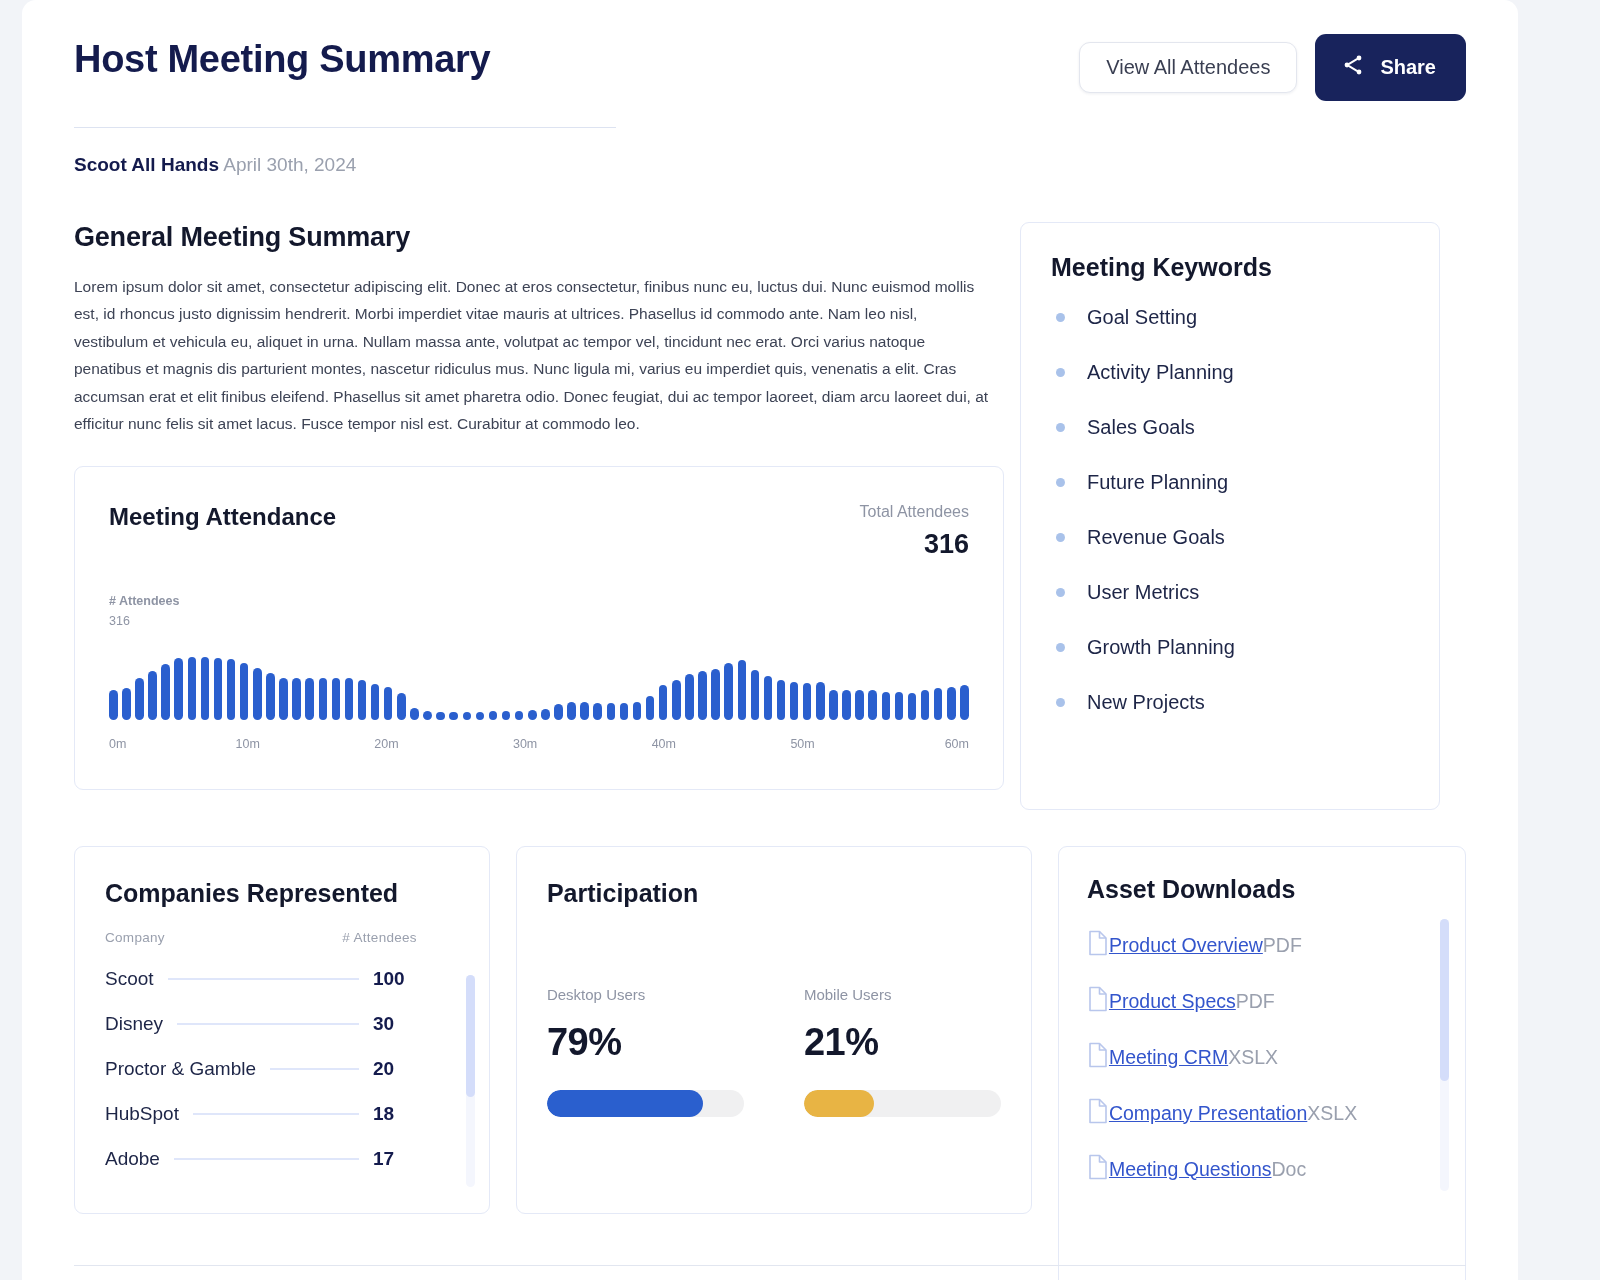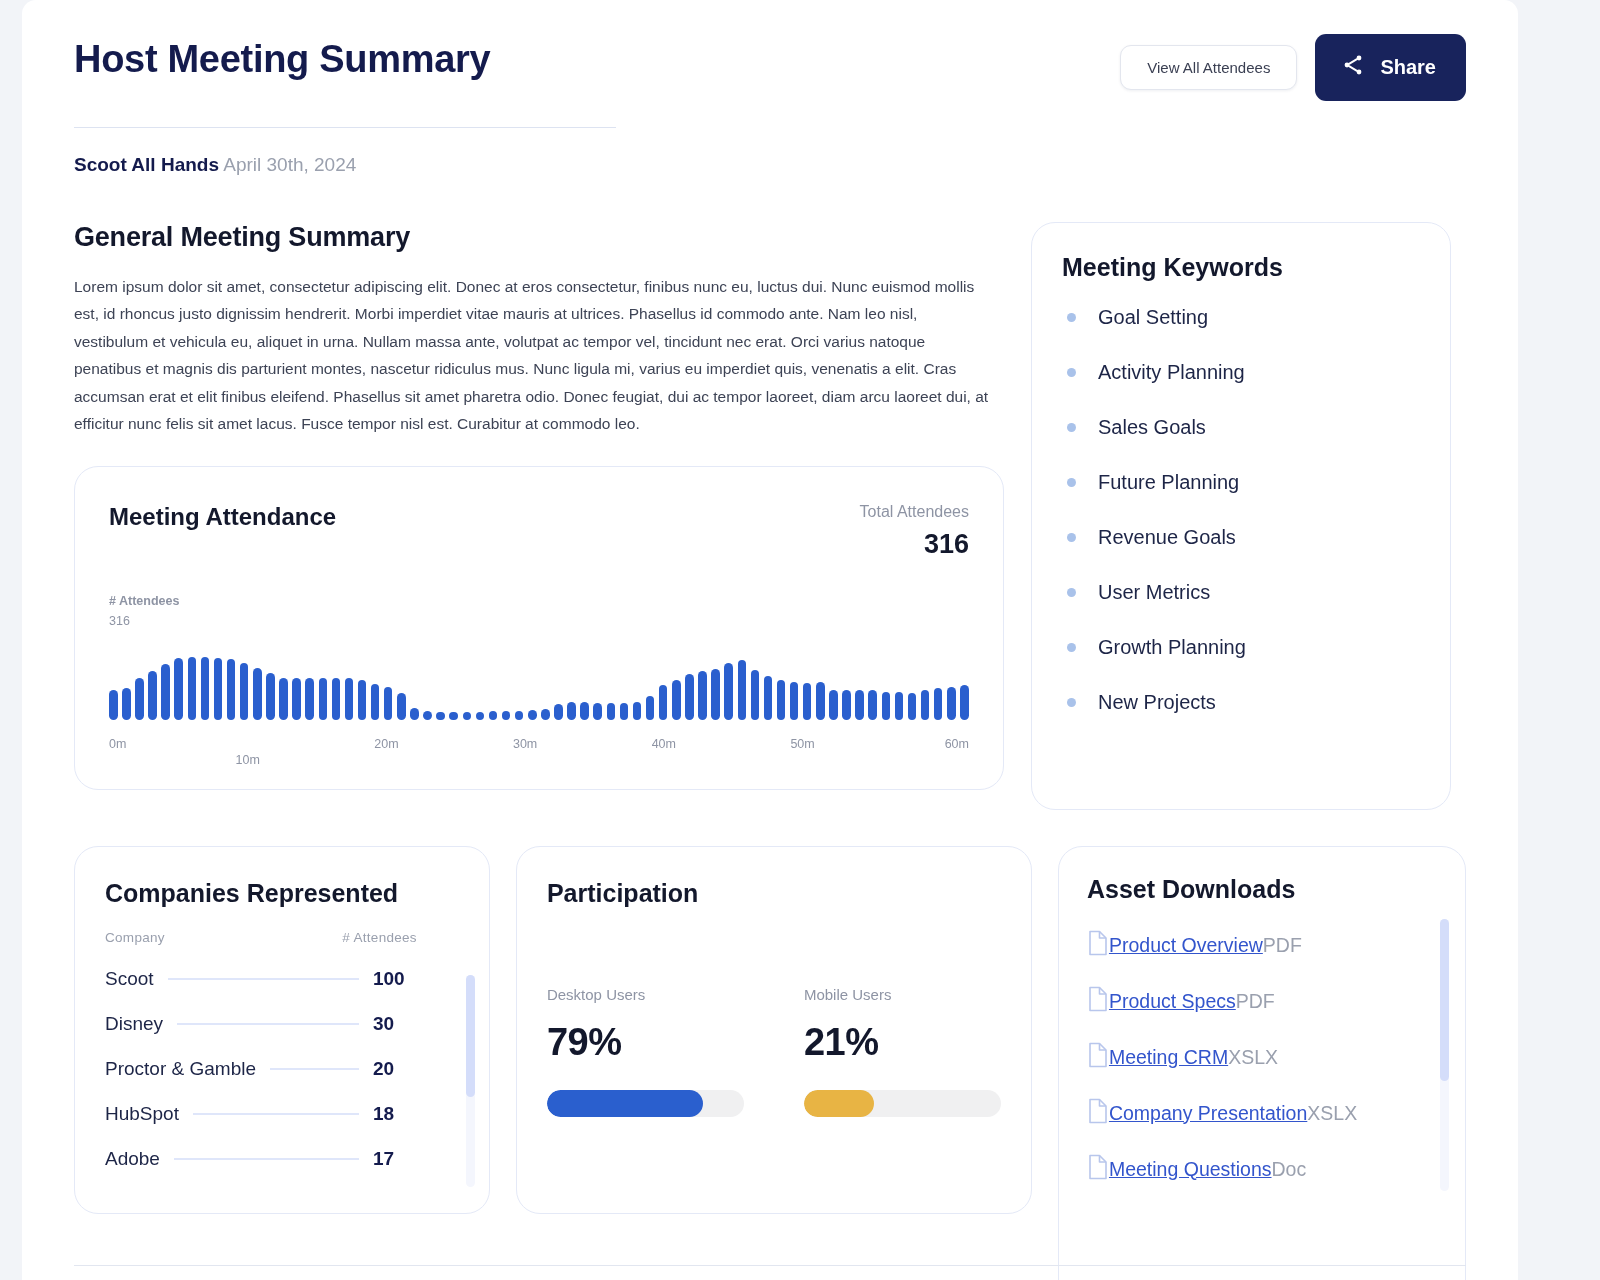--- a/index.html
+++ b/index.html
@@ -22,54 +22,54 @@
   
   .hdr { display: flex; align-items: flex-start; justify-content: space-between; }
   .title {
     font-size: 38px; font-weight: 700; color: #141b4d;
     letter-spacing: -0.3px; line-height: 1.25;
     padding-top: 6px;
   }
   .hdr-actions { display: flex; align-items: center; gap: 18px; padding-top: 4px; }
   .btn-outline {
     background: #fff; border: 1px solid #e3e6ee; border-radius: 11px;
-    padding: 13px 26px; font-size: 15px; color: #3a3f52;
+    padding: 13px 26px; font-size: 20px; color: #3a3f52;
     box-shadow: 0 1px 3px rgba(20,27,77,0.07);
     cursor: pointer; white-space: nowrap;
     font-family: "Liberation Sans", sans-serif;
     margin-left: 30px;
   }
   .btn-primary {
     background: #18235c; border: none; border-radius: 11px;
     padding: 19px 30px 19px 26px; font-size: 20px; font-weight: 700; color: #fff;
     display: flex; align-items: center; gap: 15px; cursor: pointer;
     font-family: "Liberation Sans", sans-serif;
   }
   .rule {
     margin: 26px 0 0 0; height: 1px; background: #dde3f1; width: 542px;
   }
   .submeta { margin-top: 26px; font-size: 19px; }
   .submeta .strong { color: #141b4d; font-weight: 700; }
   .submeta .muted { color: #9aa0ae; }
 
   
-  .grid-top { display: flex; gap: 27px; margin-top: 46px; }
+  .grid-top { display: flex; gap: 16px; margin-top: 46px; }
   .col-left { width: 930px; }
   .col-right { width: 420px; }
 
   .sec-title {
     font-size: 27px; font-weight: 700; color: #13182c; letter-spacing: -0.2px;
   }
   .body-copy {
     margin-top: 20px; font-size: 15.5px; line-height: 1.77; color: #3d4355;
     max-width: 915px;
   }
 
   .card {
-    background: #fff; border: 1px solid #e4e9f7; border-radius: 24px;
+    background: #fff; border: 1px solid #e4e9f7; border-radius: 9px;
   }
 
   
   .att-card { margin-top: 28px; padding: 36px 34px 34px 34px; }
   .att-head { display: flex; justify-content: space-between; align-items: flex-start; }
   .att-title { font-size: 24px; font-weight: 700; color: #13182c; }
   .att-sub { margin-top: 13px; font-size: 15px; line-height: 1.6; color: #8e94a4; max-width: 500px; }
   .att-total-lbl { font-size: 16px; color: #8e94a4; text-align: right; }
   .att-total-val { margin-top: 8px; font-size: 27px; font-weight: 700; color: #13182c; text-align: right; }
 
@@ -241,21 +241,21 @@
             <div class="bar" style="height: 27.6456px;"></div>
             <div class="bar" style="height: 27.6456px;"></div>
             <div class="bar" style="height: 26.6582px;"></div>
             <div class="bar" style="height: 29.1266px;"></div>
             <div class="bar" style="height: 31.5949px;"></div>
             <div class="bar" style="height: 32.0886px;"></div>
             <div class="bar" style="height: 34.0633px;"></div>
           </div>
         <div class="xaxis" id="xaxis">
             <span class="xtick" style="left: 0px; transform: none;">0m</span>
-            <span class="xtick" style="left: 16.129%; margin-top: 16px;">10m</span>
+            <span class="xtick" style="left: 16.129%;">10m</span>
             <span class="xtick" style="left: 32.2581%;">20m</span>
             <span class="xtick" style="left: 48.3871%;">30m</span>
             <span class="xtick" style="left: 64.5161%;">40m</span>
             <span class="xtick" style="left: 80.6452%;">50m</span>
             <span class="xtick" style="left: auto; right: 0px; transform: none;">60m</span>
           </div>
       </div>
     </div>
 
     <div class="col-right">

